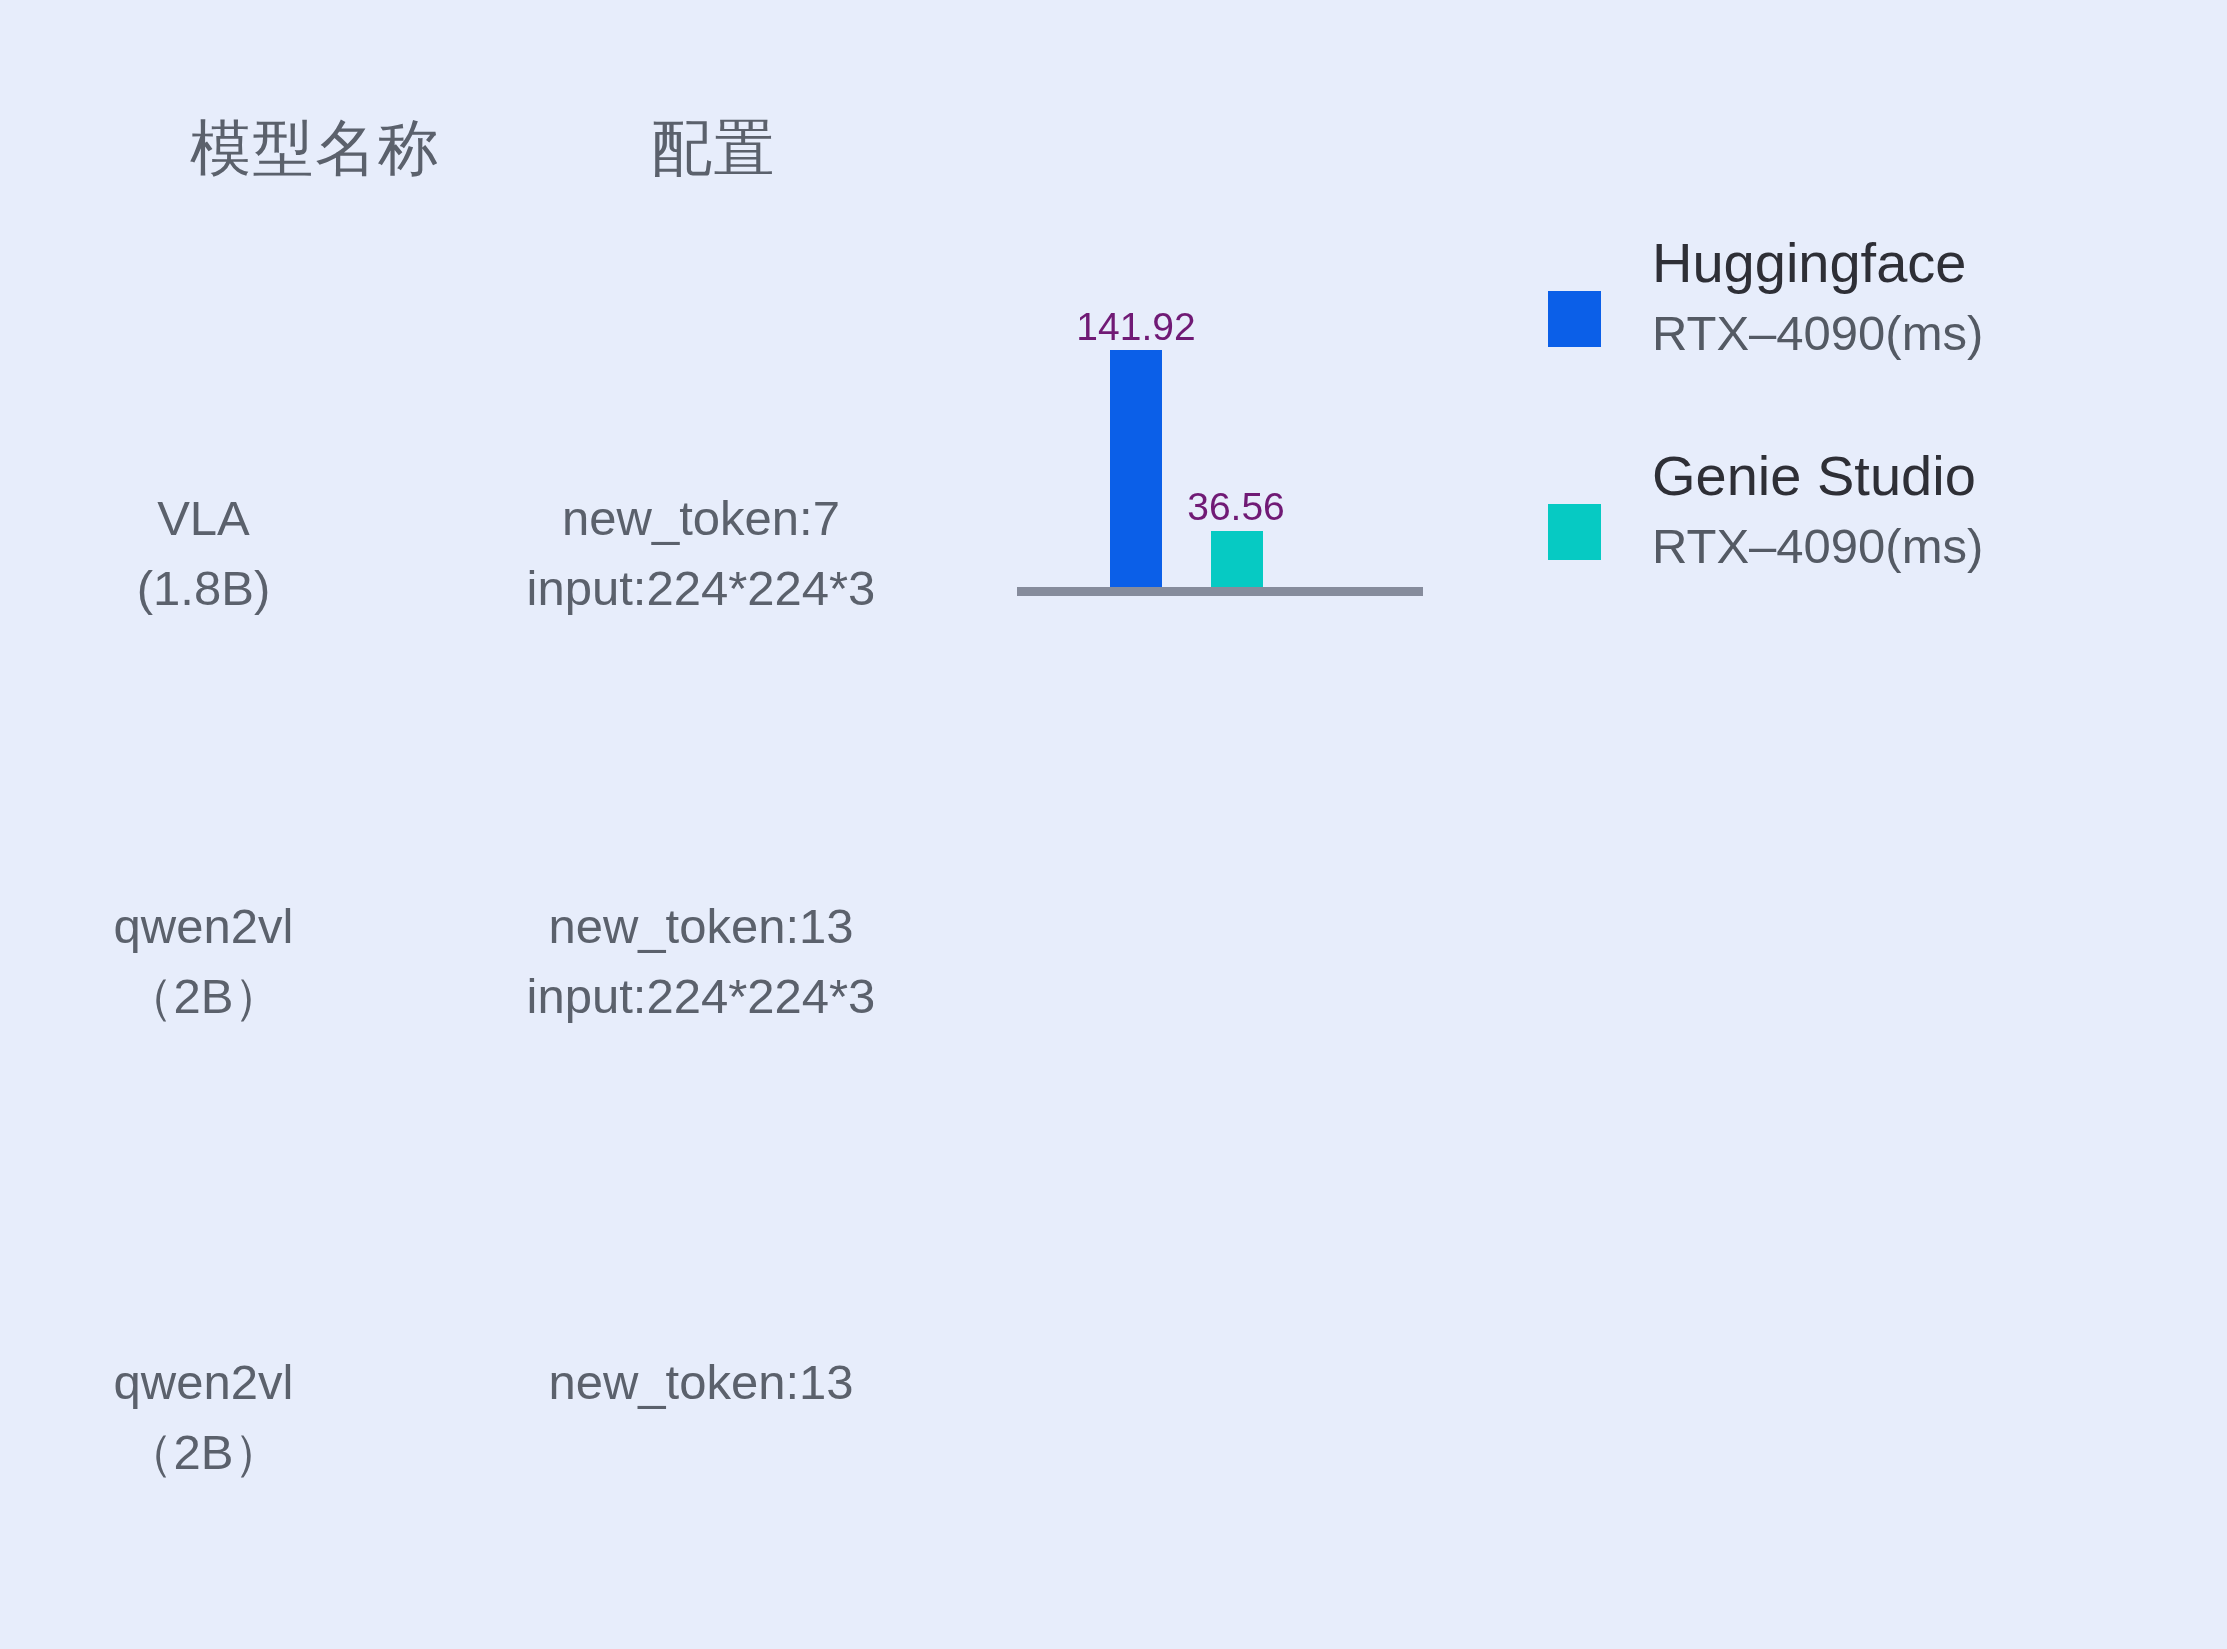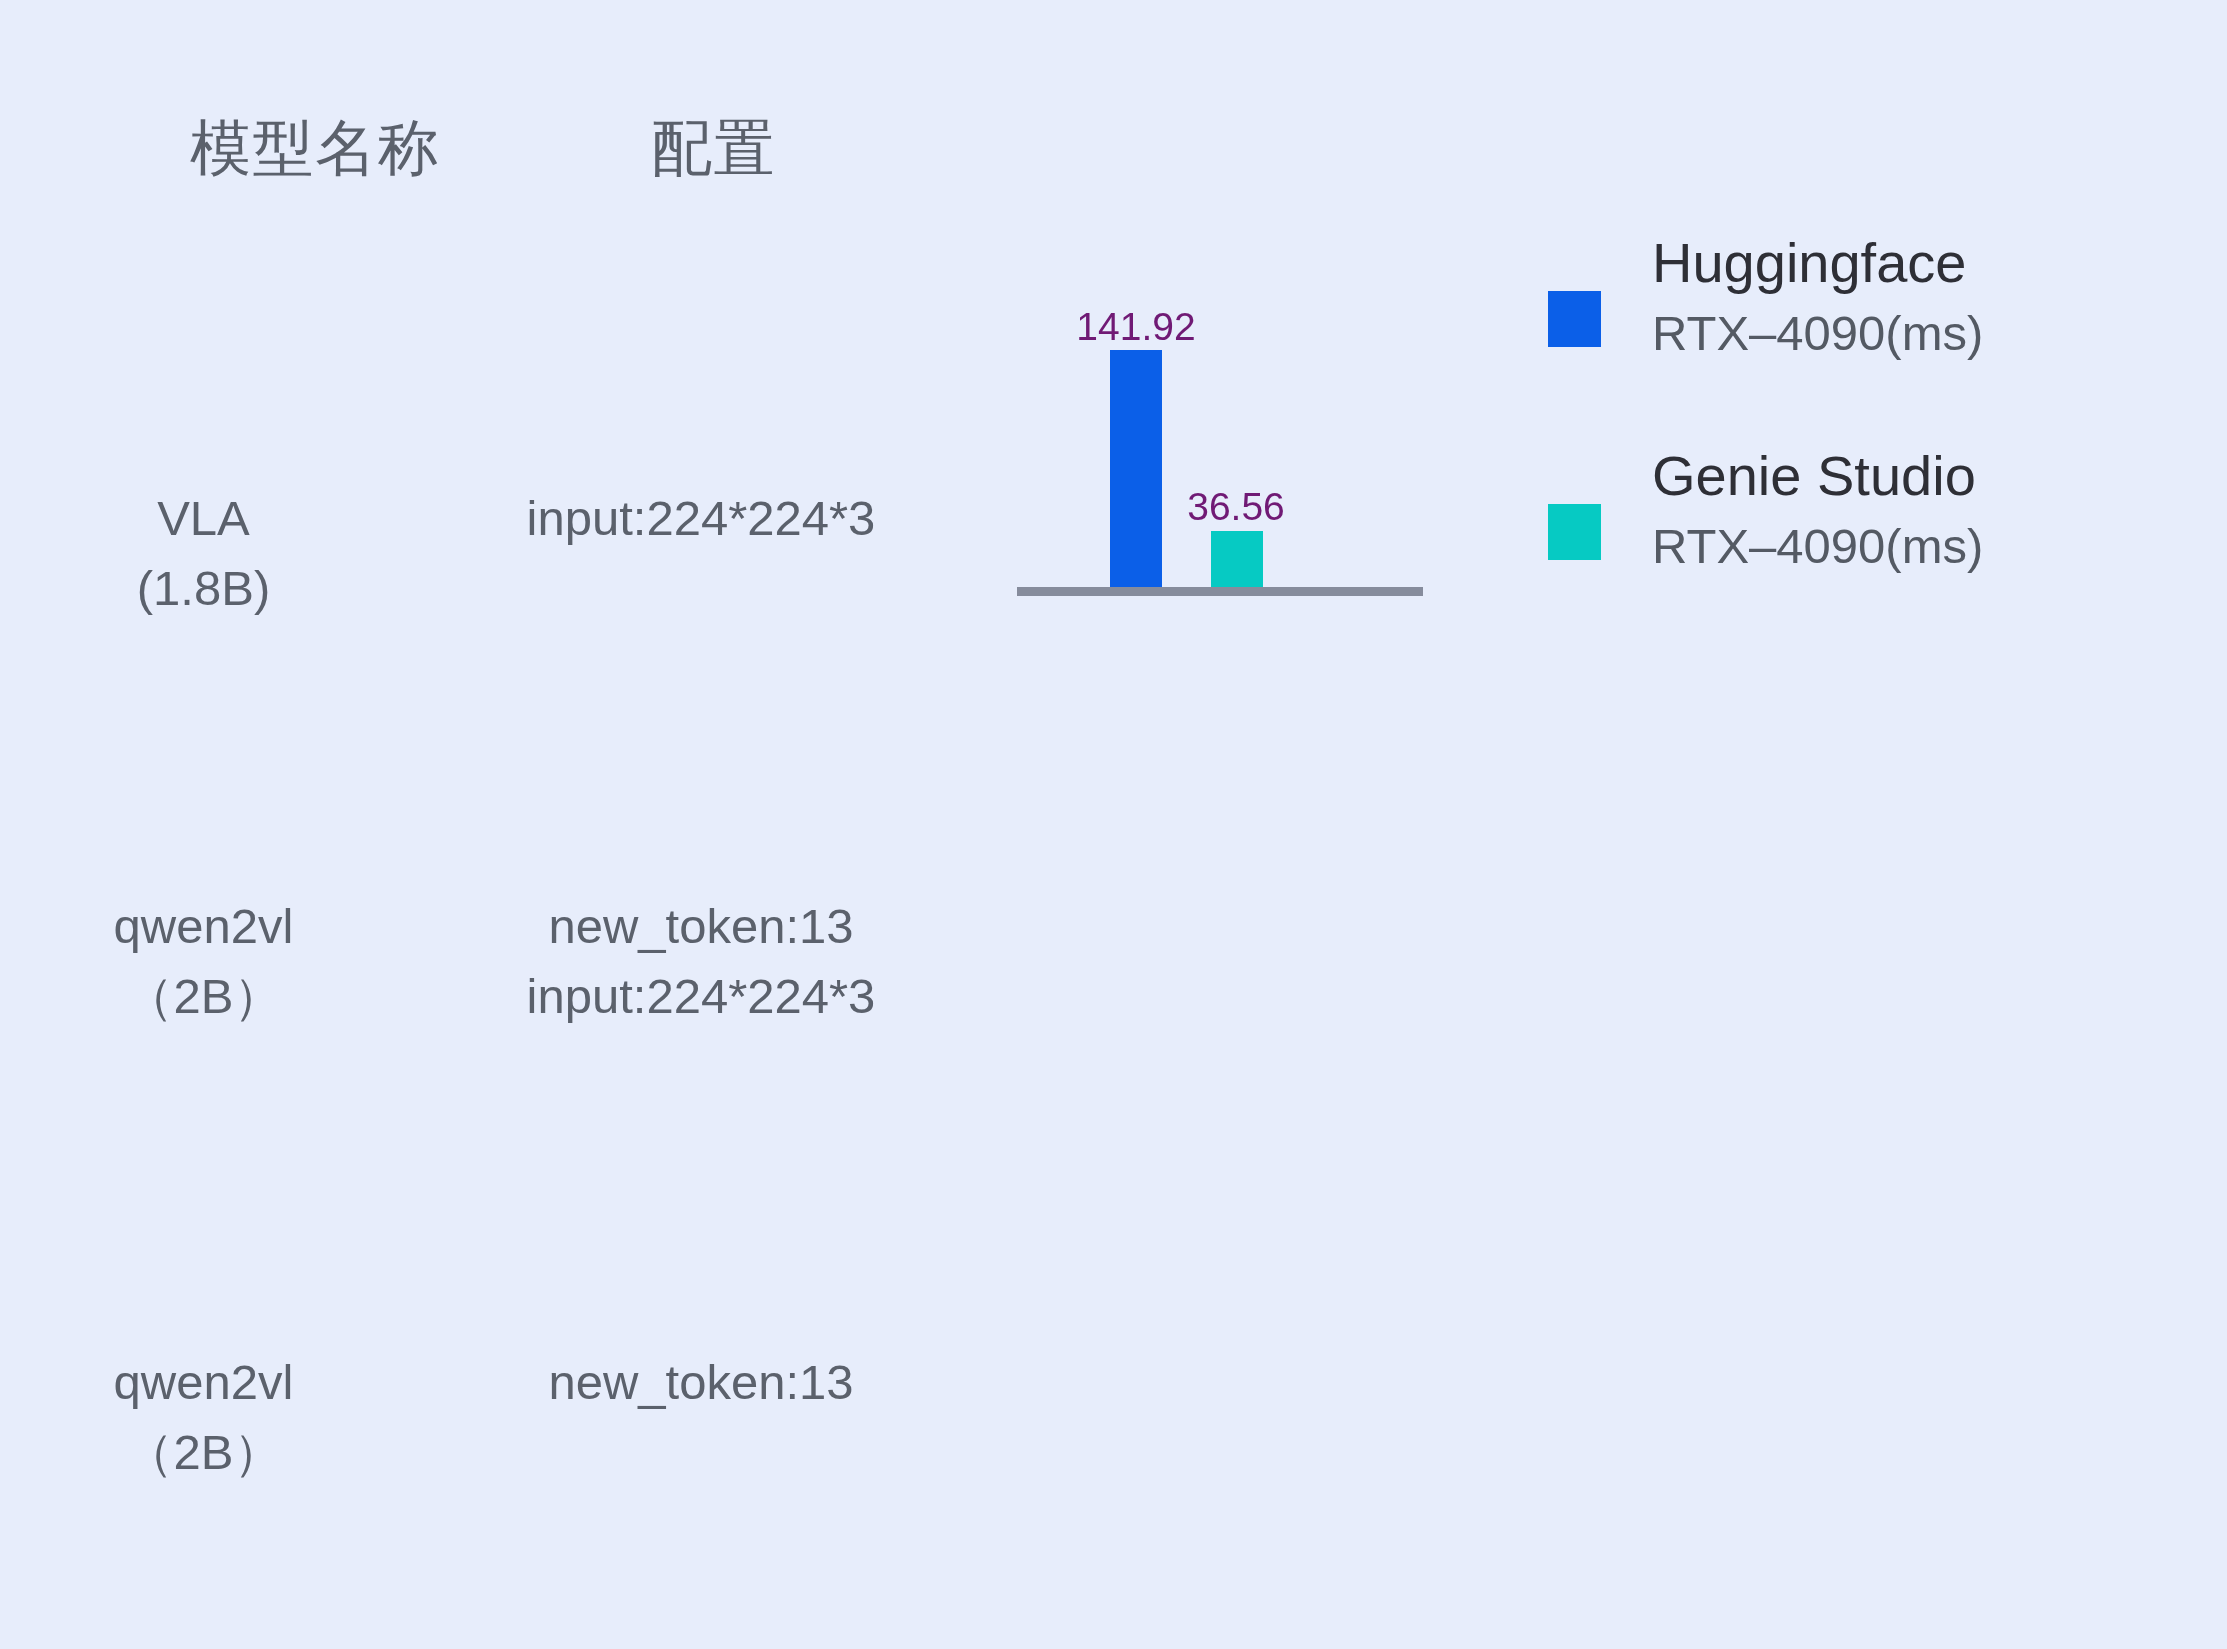--- a/index.html
+++ b/index.html
@@ -174,20 +174,21 @@
 </div>
 
 <div class="rows">
 
   <div class="row row-1">
     <div class="cell-model">
       <span class="l">VLA</span>
       <span class="l">(1.8B)</span>
     </div>
     <div class="cell-config">
+      <span class="l">new_token:7</span>
       <span class="l">input:224*224*3</span>
     </div>
     <div class="plot">
       <div class="bar-label hf" style="bottom:250px">141.92</div>
       <div class="bar-label gs" style="bottom:70px">36.56</div>
       <div class="bar hf" style="height:241px"></div>
       <div class="bar gs" style="height:60px"></div>
       <div class="baseline"></div>
     </div>
   </div>

